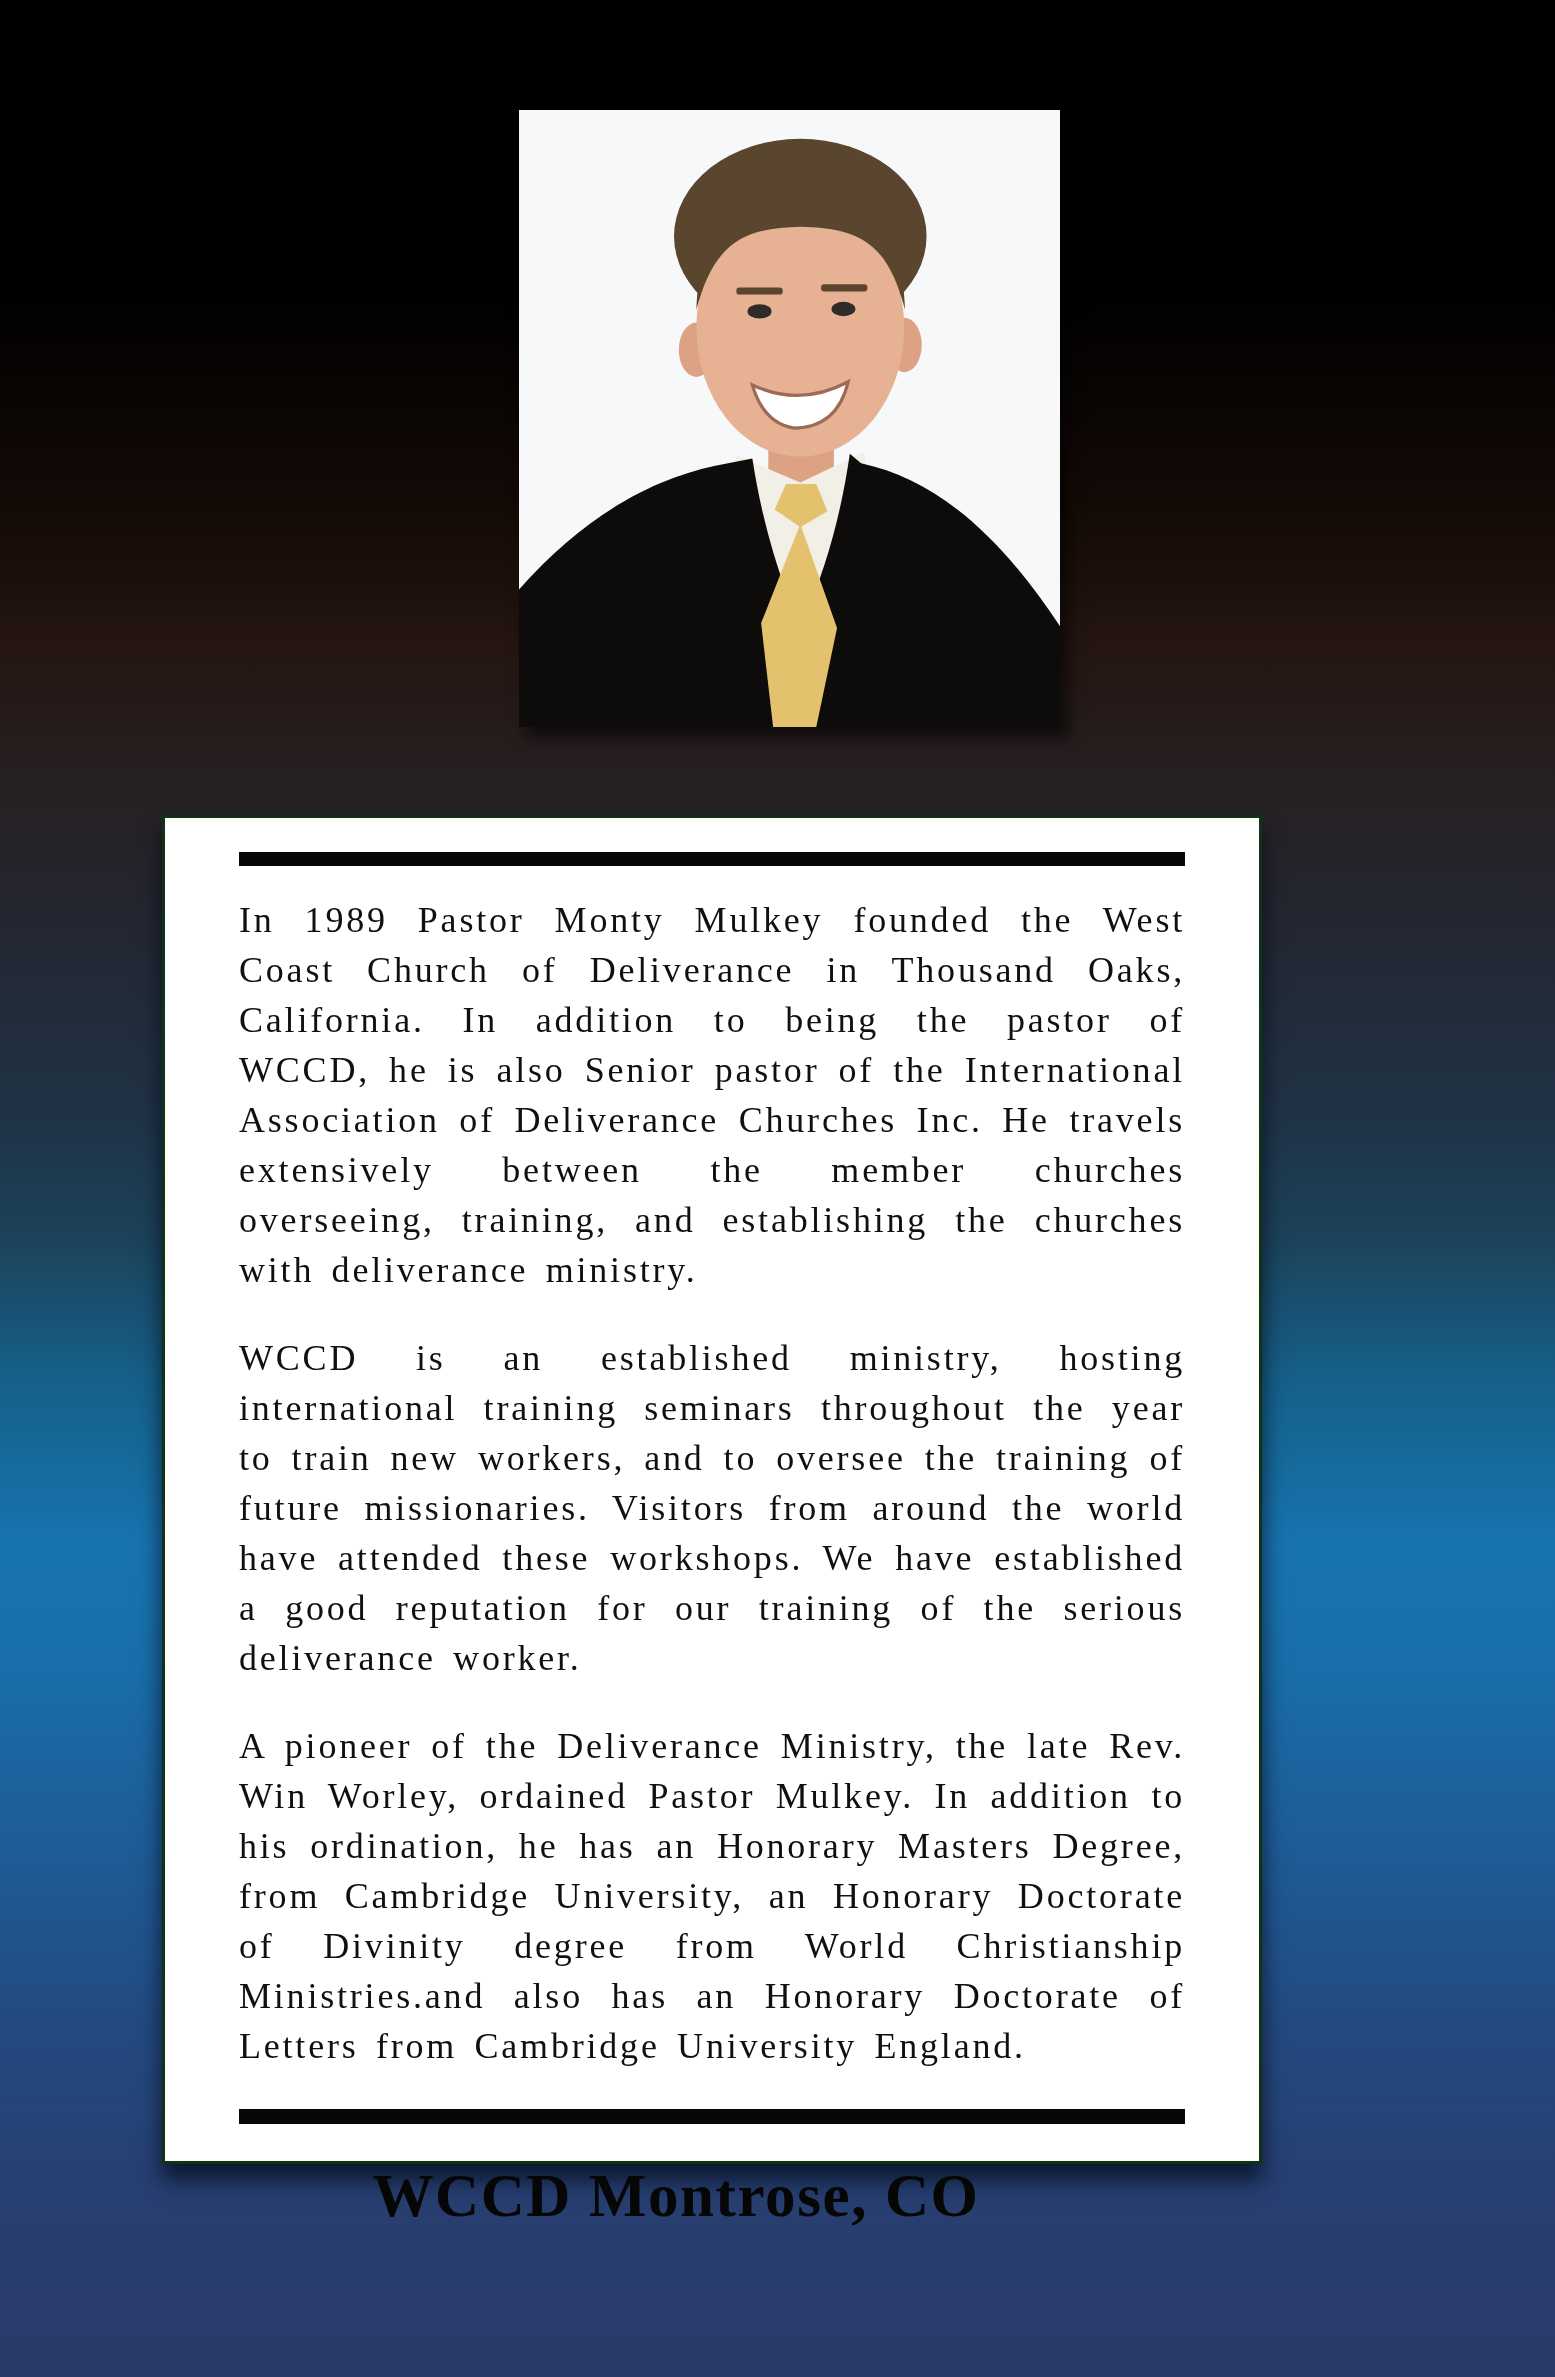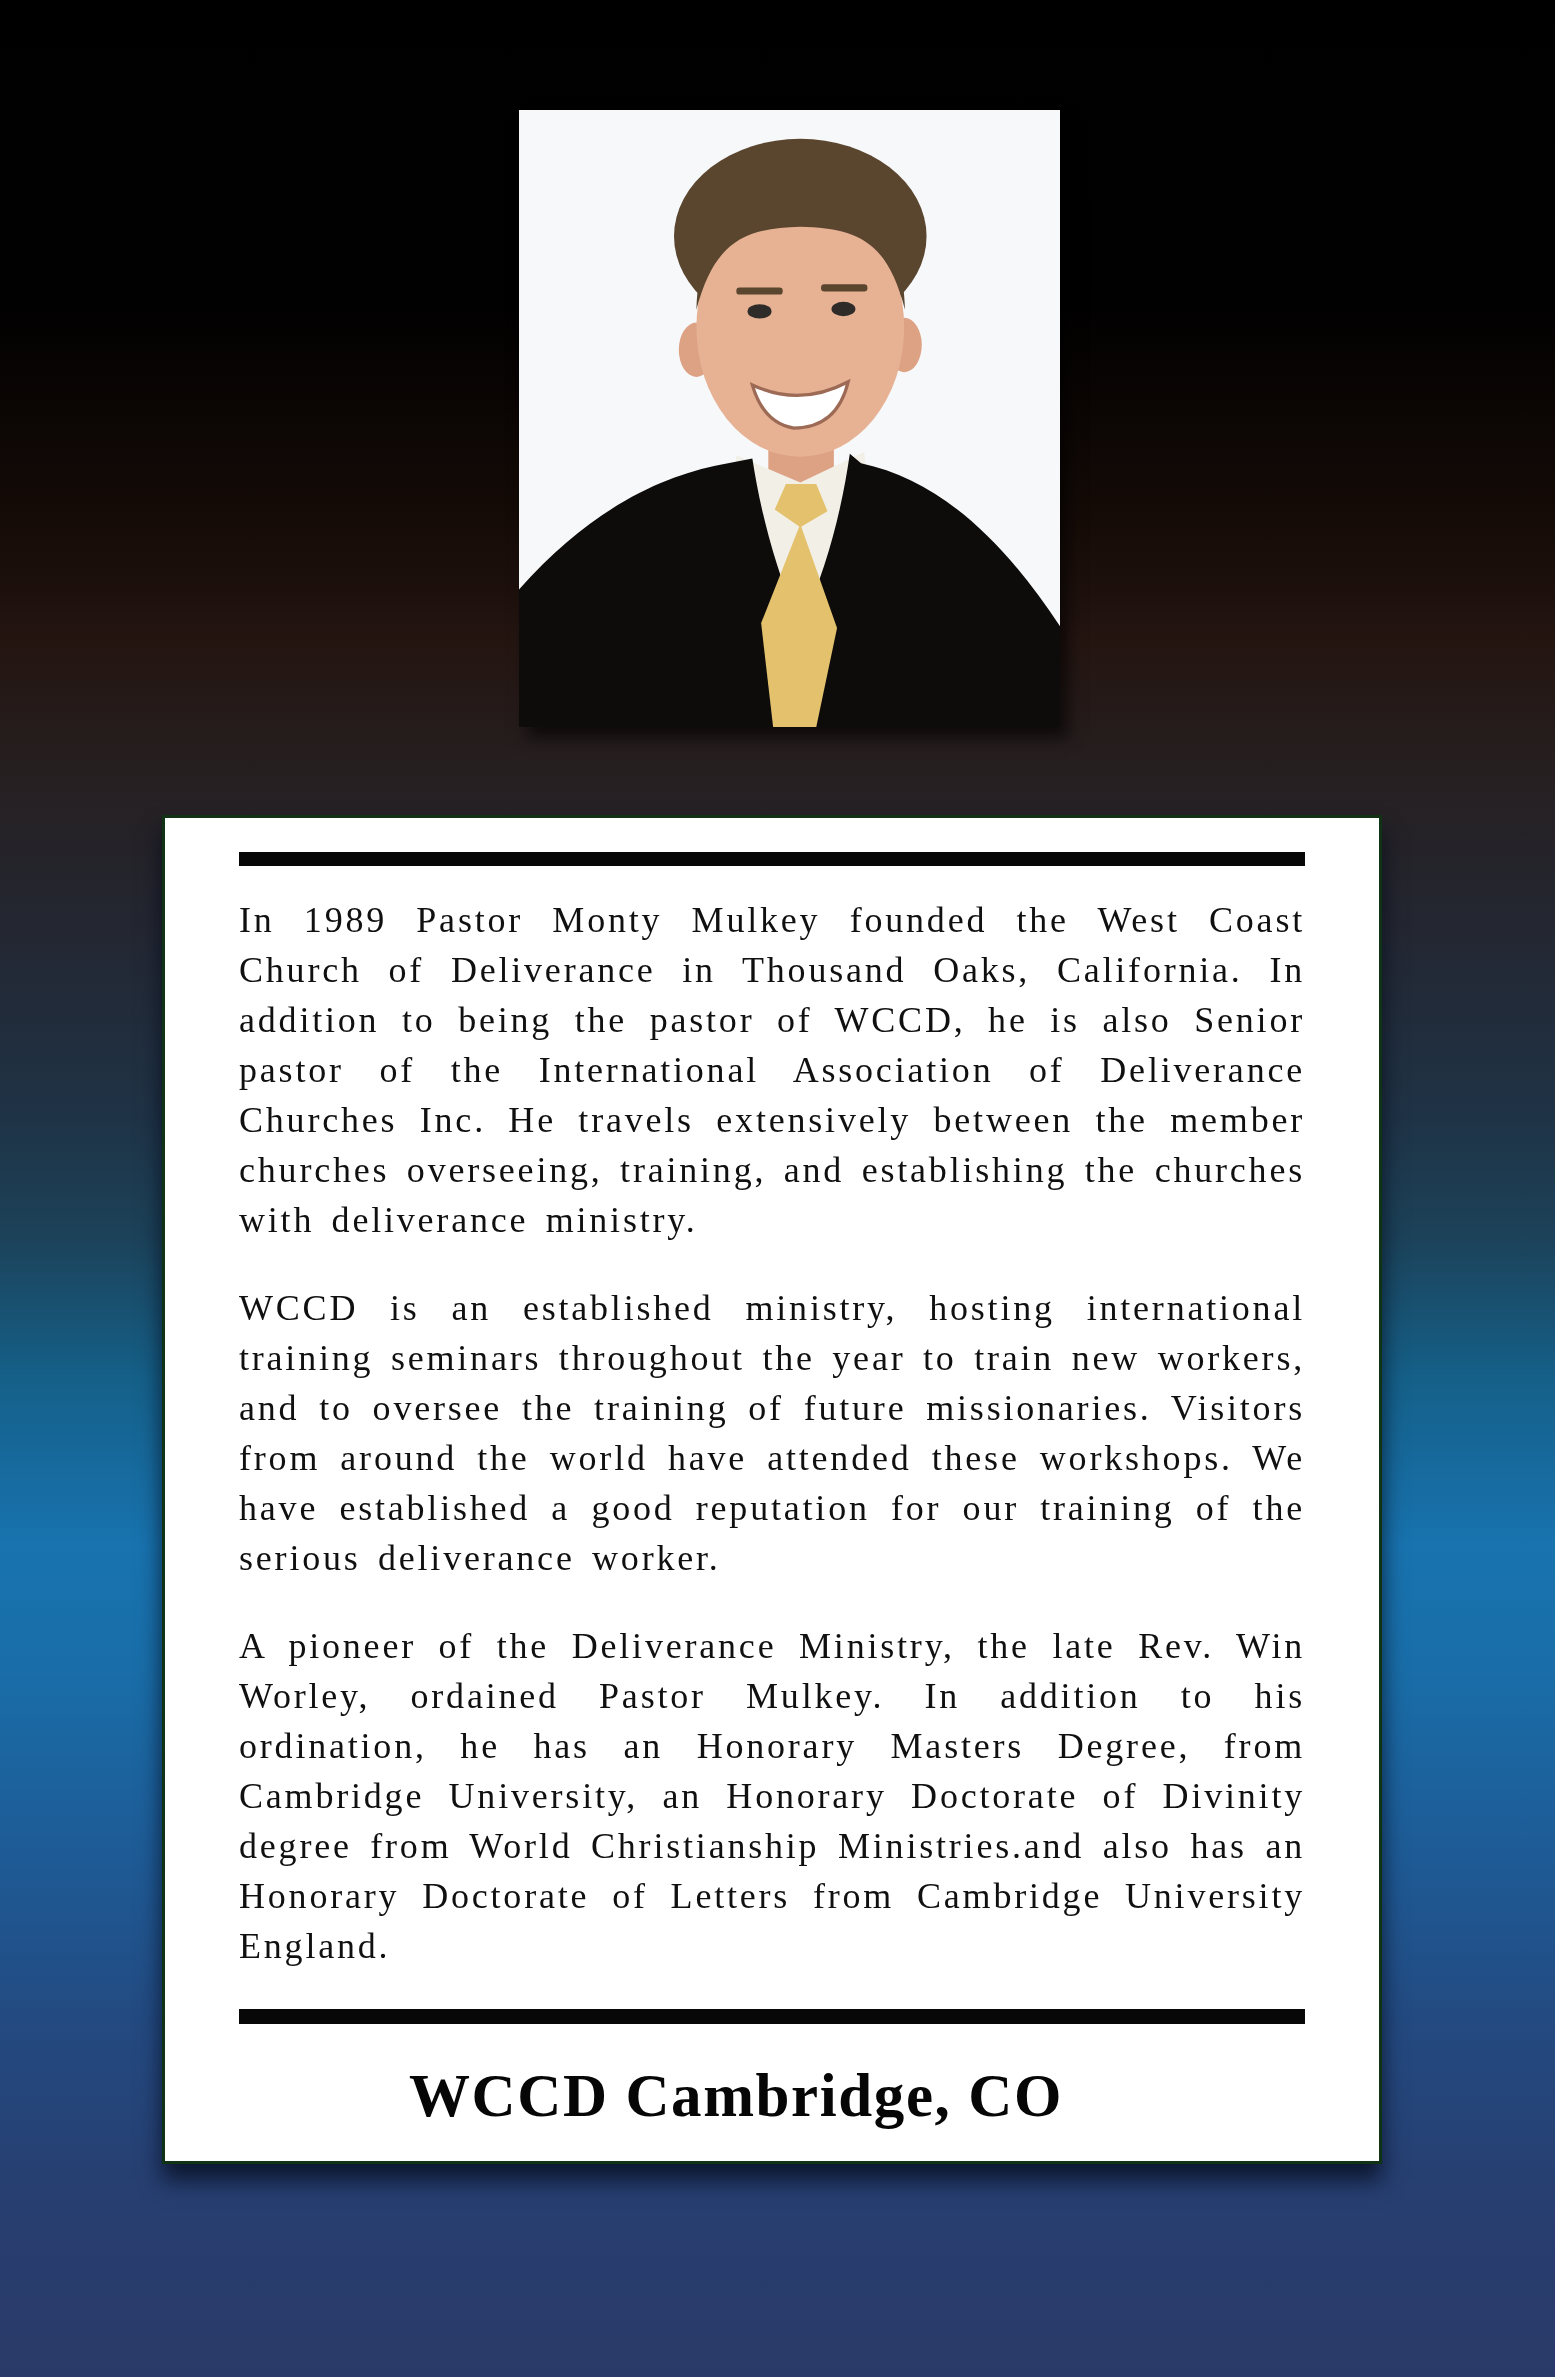--- a/index.html
+++ b/index.html
@@ -24,21 +24,21 @@
     width: 541px;
     height: 617px;
     box-shadow: 8px 11.2px 14.4px rgba(0,0,0,0.6);
     display: block;
   }
 
   .card {
     position: absolute;
     left: 162px;
     top: 815px;
-    width: 1220px;
+    width: 1100px;
     height: 1349px;
     box-sizing: border-box;
     background: #ffffff;
     border: 3.2px solid #103315;
     box-shadow: 0 16px 21px rgba(4,10,26,0.75);
     padding: 34px 74px 0 74px;
   }
 
   .divider {
     height: 14.4px;
@@ -104,15 +104,15 @@
   <div class="divider top"></div>
 
   <p>In 1989 Pastor Monty Mulkey founded the West Coast Church of Deliverance in Thousand Oaks, California.   In addition to being the pastor of WCCD, he is also Senior pastor of the International Association of Deliverance Churches Inc.   He travels extensively between the member churches overseeing, training, and establishing the churches with deliverance ministry.</p>
 
   <p>WCCD is an established ministry, hosting international training seminars throughout the year to train new workers, and to oversee the training of future missionaries.  Visitors from around the world have attended these workshops.  We have established a good reputation for our training of the serious deliverance worker.</p>
 
   <p>A pioneer of the Deliverance Ministry, the late Rev. Win Worley, ordained Pastor Mulkey.   In addition to his ordination, he has an Honorary Masters Degree, from Cambridge University, an Honorary Doctorate of Divinity degree from World Christianship Ministries.and also has an Honorary Doctorate of Letters from Cambridge University England.</p>
 
   <div class="divider bottom"></div>
 
-  <div class="card-title">WCCD Cambridge, CO</div>
+  <div class="card-title">WCCD Montrose, CO</div>
 </div>
 
 
 </body></html>

